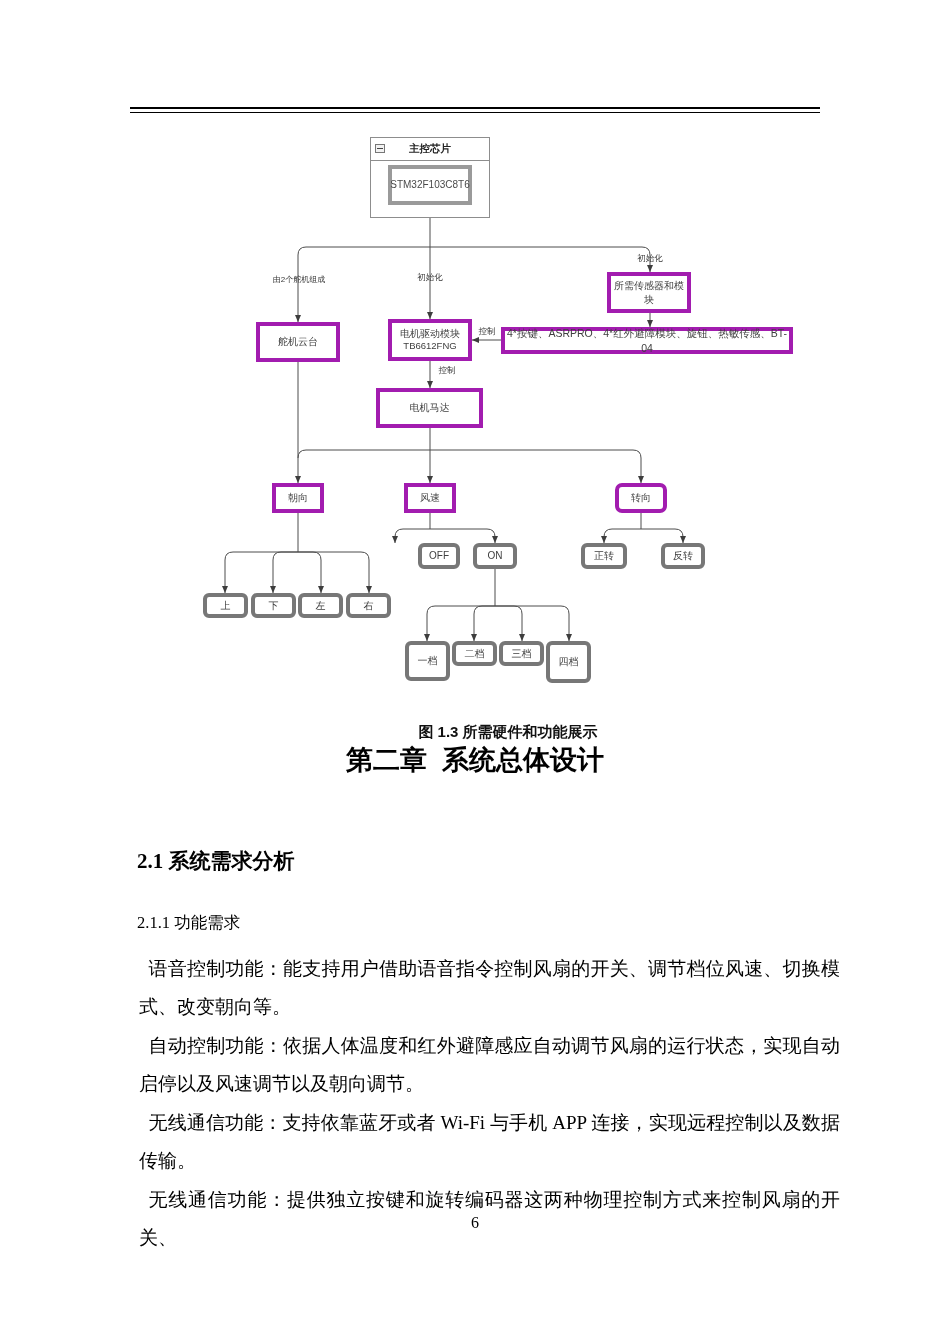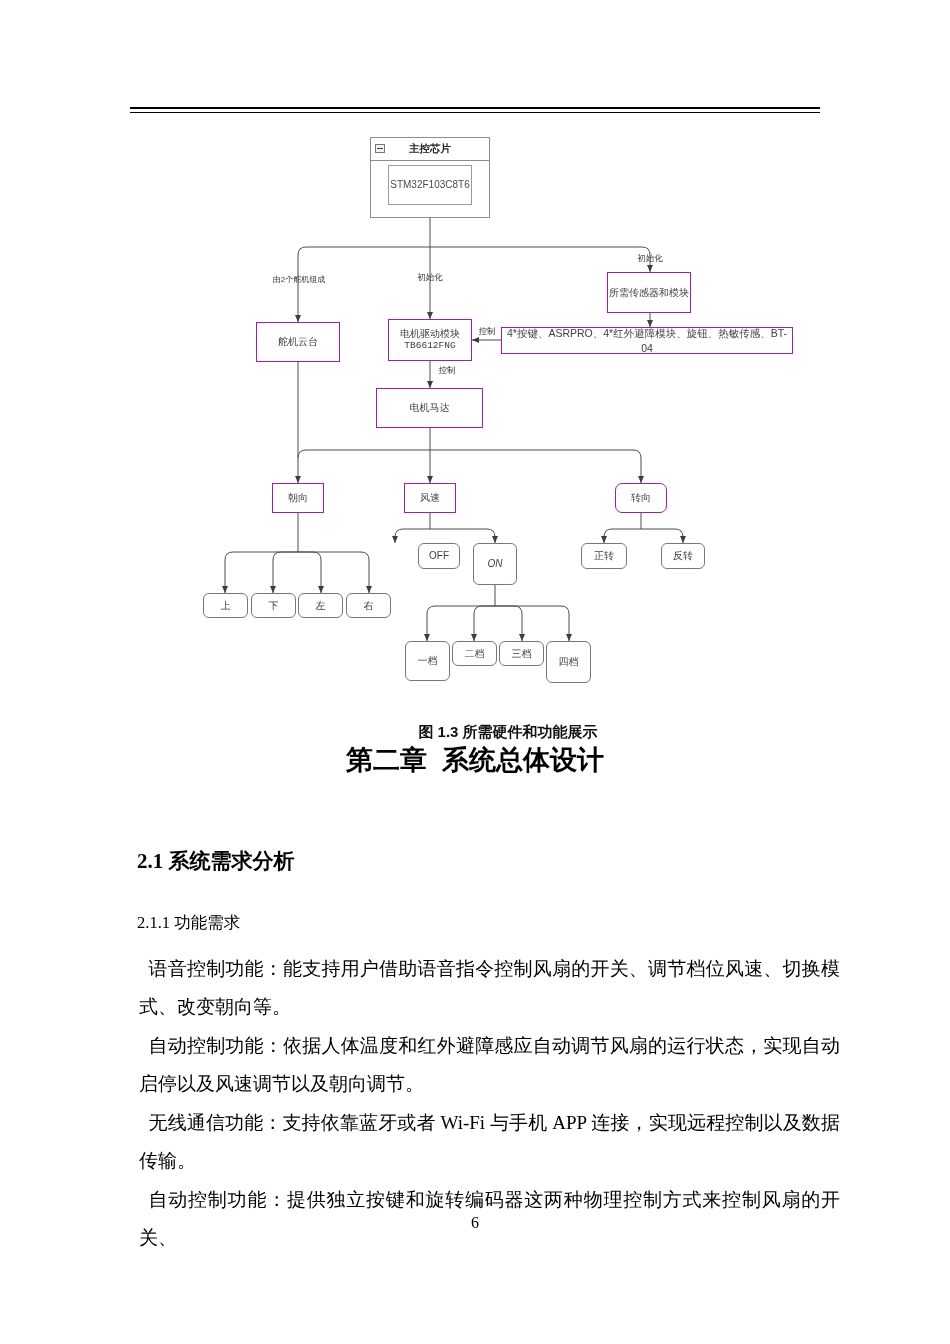--- a/index.html
+++ b/index.html
@@ -11,35 +11,35 @@
                 font-size:17.5px;letter-spacing:.5px;}
   .header-rule-thick{position:absolute;top:107px;left:130px;width:690px;height:0;
                 border-top:2.6px solid #000;}
   .header-rule-thin{position:absolute;top:112px;left:130px;width:690px;height:0;
                 border-top:1.4px solid #000;}
 
   
   .diagram{position:absolute;top:0;left:0;width:950px;height:700px;
            font-family:"Liberation Sans", sans-serif;}
   .diagram svg{position:absolute;top:0;left:0;}
-  .dnode{position:absolute;box-sizing:border-box;border:1px solid #a21caf;background:#fff;
+  .dnode{position:absolute;box-sizing:border-box;border:4px solid #a21caf;background:#fff;
          display:flex;align-items:center;justify-content:center;text-align:center;
          color:#404040;font-size:10px;line-height:1.35;}
   .dnode.round{border-radius:6px;border-color:#777;}
   .container-box{position:absolute;box-sizing:border-box;border:1px solid #8d8d8d;background:#fff;}
   .container-title{position:relative;height:22px;border-bottom:1px solid #8d8d8d;
          display:flex;align-items:center;justify-content:center;
          font-weight:bold;font-size:10.5px;color:#222;}
   .collapse-icon{position:absolute;left:4px;top:6px;width:10px;height:9px;box-sizing:border-box;
          border:1px solid #777;background:#f2f2f2;}
   .collapse-icon::after{content:"";position:absolute;left:1px;right:1px;top:3px;
          border-top:1px solid #444;}
   .edge-label{position:absolute;font-size:8.5px;color:#3a3a3a;text-align:center;
          line-height:1.1;background:transparent;}
-  .mono{font-family:Liberation Mono, monospace;font-size:9.5px;}
+  .mono{font-family:Liberation Sans, sans-serif;font-size:9.5px;}
 
   
   .figure-caption{position:absolute;top:723px;left:0;width:950px;text-align:center;
          font-family:"Liberation Sans", sans-serif;font-weight:bold;font-size:15px;color:#111;padding-left:33px;}
   .chapter-title{position:absolute;top:742px;left:0;width:950px;text-align:center;
          font-family:"Liberation Sans", sans-serif;font-weight:bold;font-size:27px;
          color:#000;white-space:pre-wrap;}
   .section-title{position:absolute;top:847px;left:137px;font-weight:bold;font-size:21px;}
   .subsection-title{position:absolute;top:912px;left:137px;font-weight:normal;font-size:16.5px;}
   .body-text{position:absolute;top:948px;left:137px;width:705px;
@@ -115,21 +115,21 @@
 
     <div class="dnode" style="left:501px;top:327px;width:292px;height:27px;font-size:10.5px;">4*按键、ASRPRO、4*红外避障模块、旋钮、热敏传感、BT-04</div>
 
     <div class="dnode" style="left:376px;top:388px;width:107px;height:40px;">电机马达</div>
 
     <div class="dnode" style="left:272px;top:483px;width:52px;height:30px;">朝向</div>
     <div class="dnode" style="left:404px;top:483px;width:52px;height:30px;">风速</div>
     <div class="dnode" style="left:615px;top:483px;width:52px;height:30px;border-radius:7px;">转向</div>
 
     <div class="dnode round" style="left:374px;top:543px;width:42px;height:26px;margin-left:44px;">OFF</div>
-    <div class="dnode round" style="left:473px;top:543px;width:44px;height:42px;font-style:italic;">ON</div>
+    <div class="dnode round" style="left:473px;top:543px;width:44px;height:26px;">ON</div>
     <div class="dnode round" style="left:581px;top:543px;width:46px;height:26px;">正转</div>
     <div class="dnode round" style="left:661px;top:543px;width:44px;height:26px;">反转</div>
 
     <div class="dnode round" style="left:203px;top:593px;width:45px;height:25px;">上</div>
     <div class="dnode round" style="left:251px;top:593px;width:45px;height:25px;">下</div>
     <div class="dnode round" style="left:298px;top:593px;width:45px;height:25px;">左</div>
     <div class="dnode round" style="left:346px;top:593px;width:45px;height:25px;">右</div>
 
     <div class="dnode round" style="left:405px;top:641px;width:45px;height:40px;">一档</div>
     <div class="dnode round" style="left:452px;top:641px;width:45px;height:25px;">二档</div>
@@ -147,18 +147,18 @@
 
   <div class="chapter-title">第二章  系统总体设计</div>
 
   <div class="section-title">2.1 系统需求分析</div>
   <div class="subsection-title">2.1.1 功能需求</div>
 
   <div class="body-text">
     <p>语音控制功能：能支持用户借助语音指令控制风扇的开关、调节档位风速、切换模式、改变朝向等。</p>
     <p>自动控制功能：依据人体温度和红外避障感应自动调节风扇的运行状态，实现自动启停以及风速调节以及朝向调节。</p>
     <p>无线通信功能：支持依靠蓝牙或者 Wi-Fi 与手机 APP 连接，实现远程控制以及数据传输。</p>
-    <p>自动控制功能：提供独立按键和旋转编码器这两种物理控制方式来控制风扇的开关、</p>
+    <p>无线通信功能：提供独立按键和旋转编码器这两种物理控制方式来控制风扇的开关、</p>
   </div>
 
   <div class="page-number">6</div>
 
 </div>
 
 </body></html>

